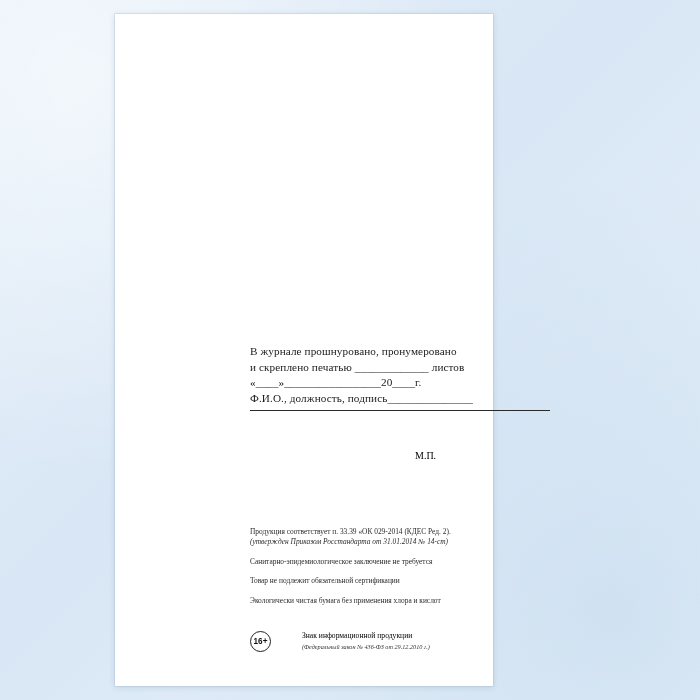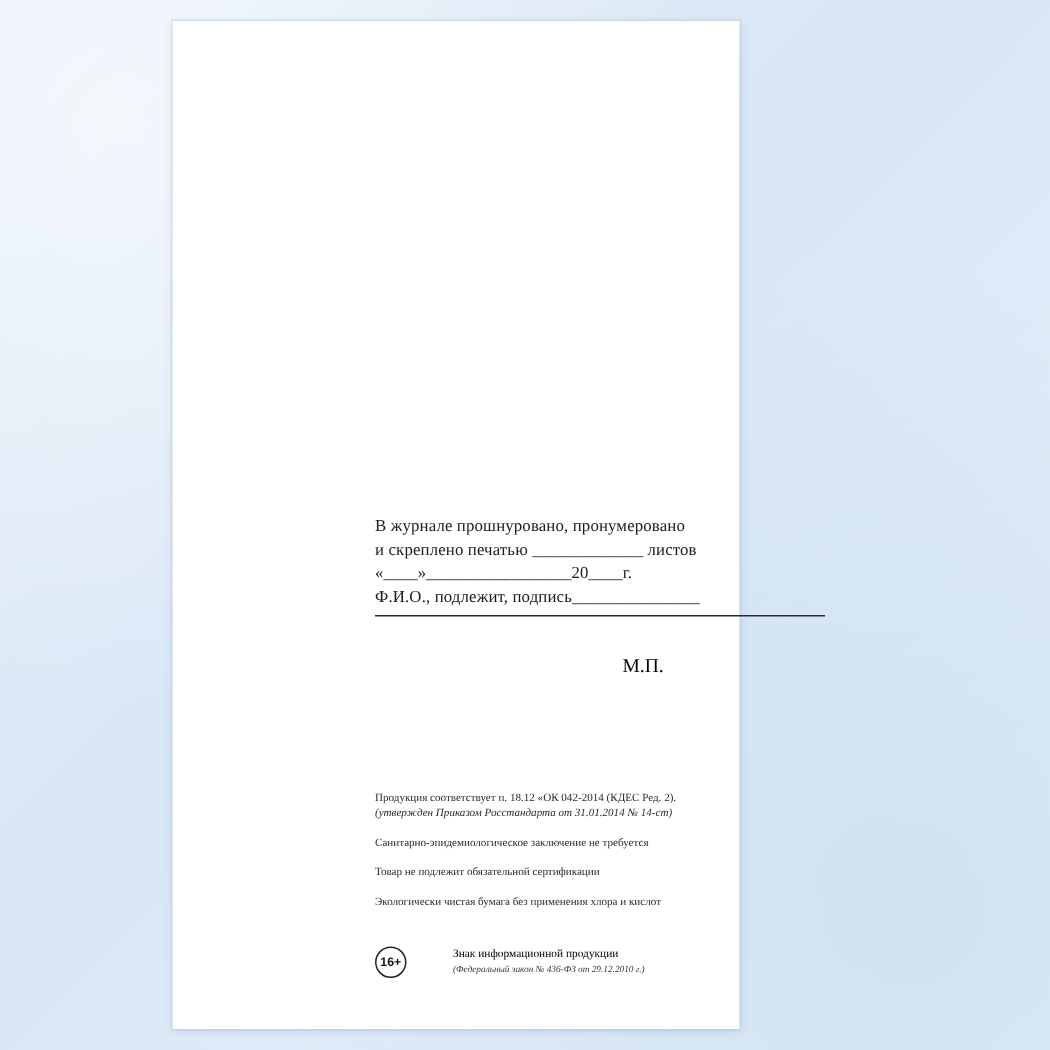--- a/index.html
+++ b/index.html
@@ -60,22 +60,22 @@
   #cert-block .rule {
     display: block;
     width: 100%;
     border-bottom: 1px solid #2a2a2a;
     height: 1px;
     margin-top: 3px;
   }
   #mp {
     position: absolute;
     left: 300px;
-    top: 422px;
-    font-size: 13px;
+    top: 436px;
+    font-size: 10px;
   }
 
   
   #legal {
     left: 135px;
     top: 513px;
     width: 300px;
     font-size: 7.4px;
     line-height: 10.4px;
     color: #2a2a2a;
@@ -130,28 +130,28 @@
 <body>
 
 <div id="stage">
 
   <div id="page">
 
     <div class="block" id="cert-block">
       <div class="line">В журнале прошнуровано, пронумеровано</div>
       <div class="line">и скреплено печатью _____________ листов</div>
       <div class="line">«____»_________________20____г.</div>
-      <div class="line">Ф.И.О., подлежит, подпись_______________</div>
+      <div class="line">Ф.И.О., должность, подпись_______________</div>
       <span class="rule"></span>
     </div>
 
     <div id="mp">М.П.</div>
 
     <div class="block" id="legal">
-      <p class="tight">Продукция соответствует п. 18.12 «ОК 042-2014 (КДЕС Ред. 2).</p>
+      <p class="tight">Продукция соответствует п. 33.39 «ОК 029-2014 (КДЕС Ред. 2).</p>
       <p class="ital">(утвержден Приказом Росстандарта от 31.01.2014 № 14-ст)</p>
       <p>Санитарно-эпидемиологическое заключение не требуется</p>
       <p>Товар не подлежит обязательной сертификации</p>
       <p>Экологически чистая бумага без применения хлора и кислот</p>
     </div>
 
     <div id="age-row">
       <div id="age-badge">16+</div>
       <div id="age-text">
         <span>Знак информационной продукции</span>

